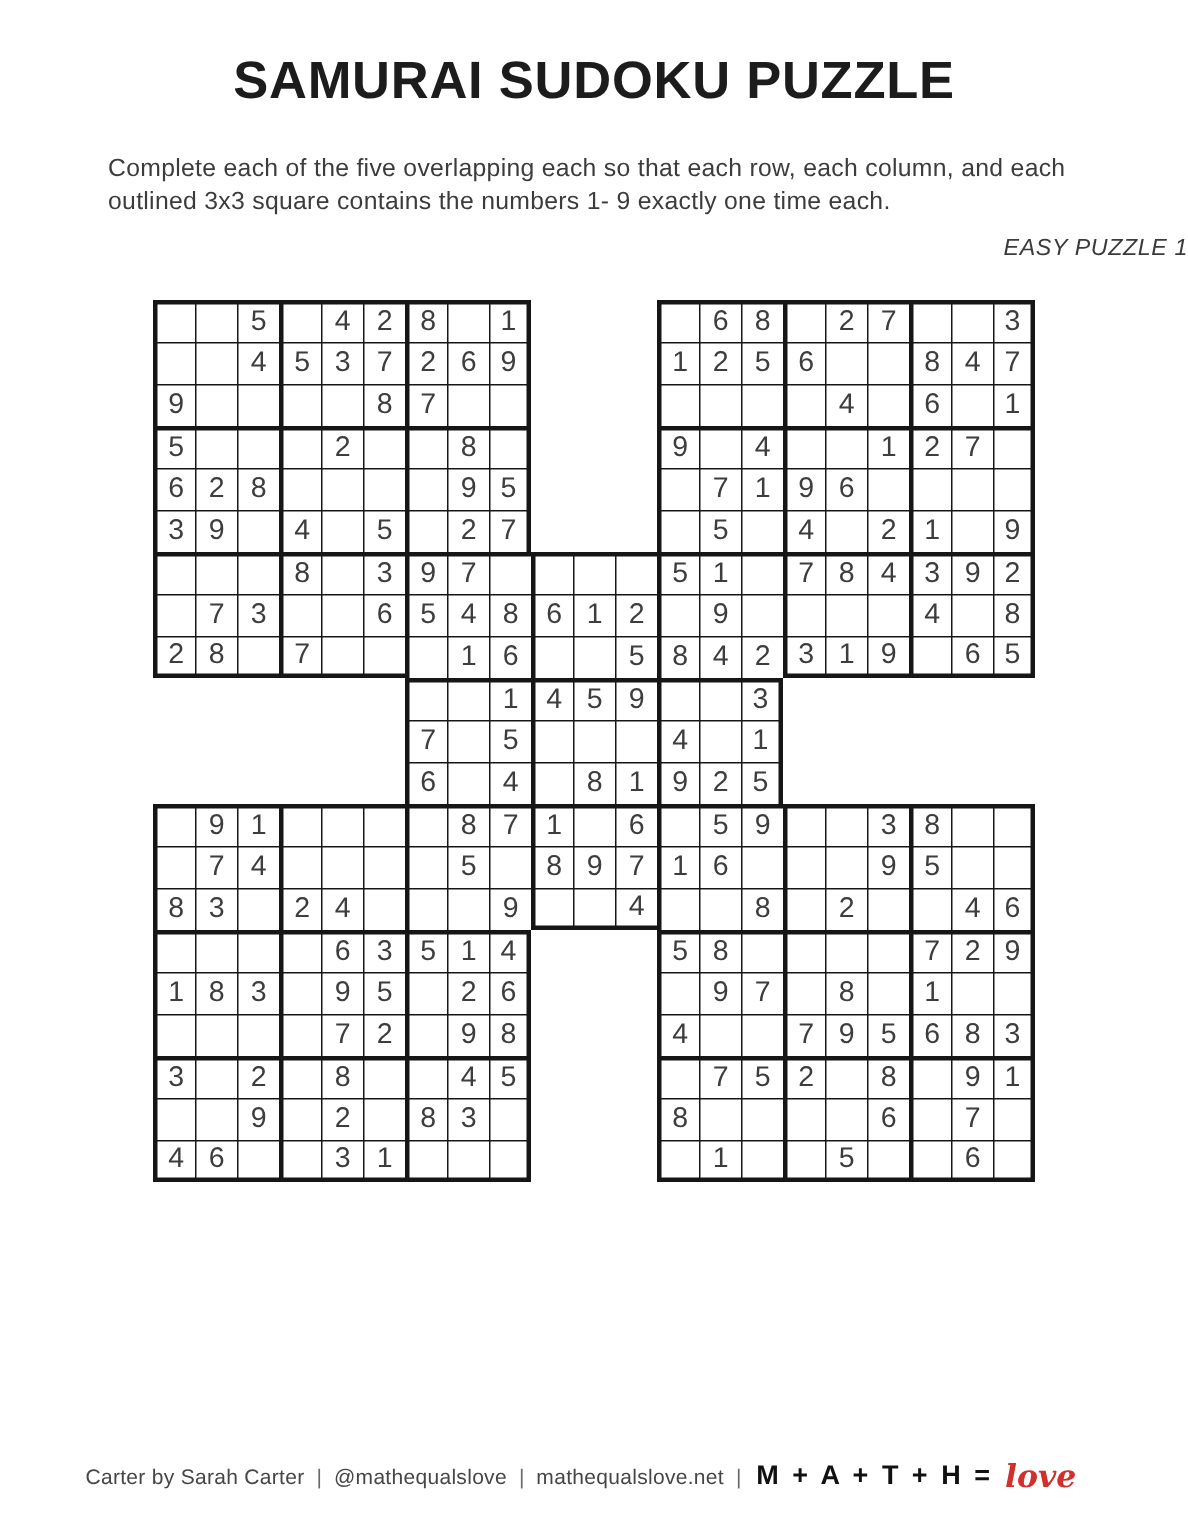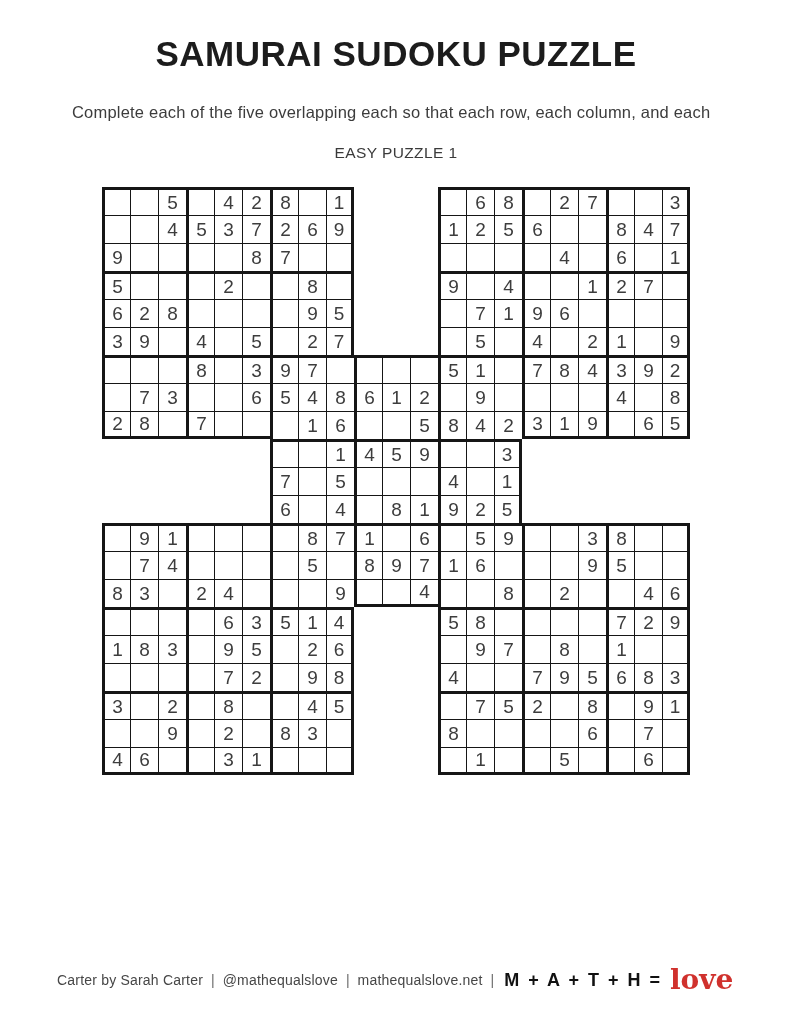--- a/index.html
+++ b/index.html
@@ -22,25 +22,26 @@
     line-height:1.0;
   }
   .instructions{
     margin:30px 60px 0 72px;
     font-size:16.5px;
     letter-spacing:0.2px;
     color:#3c3c3c;
     line-height:1.36;
   }
   .puzzle-label{
-    margin-top:21px;
-    text-align:center;
+    margin-top:11px;
+    text-align:right;
     font-size:15.5px;
     letter-spacing:0.4px;
     color:#3a3a3a;
+    font-style:italic;
   }
   .board{
     margin:25px auto 0 auto;
     width:588px;
     display:grid;
     grid-template-columns:repeat(21,28px);
     grid-auto-rows:28px;
   }
   .cell{
     box-sizing:border-box;
@@ -60,35 +61,37 @@
     align-items:center;
     white-space:nowrap;
   }
   .footer .credit-text{font-size:14px;color:#464646;letter-spacing:0.2px;}
   .footer .pipe{font-size:14px;color:#6a6a6a;margin:0 8px;}
   .footer .logo-math{
     font-size:18px;font-weight:bold;color:#111111;letter-spacing:2px;margin-left:2px;
   }
   .footer .logo-love{
     font-family:"DejaVu Serif", serif;
+    font-style:italic;
     font-weight:bold;
-    font-size:28px;
+    font-size:21px;
     margin-left:8px;
     line-height:1;
   }
 </style>
 </head>
 <body>
 
 <div class="page">
 
   <div class="title">SAMURAI SUDOKU PUZZLE</div>
 
   <div class="instructions">
     <div>Complete each of the five overlapping each so that each row, each column, and each</div>
+    <div>outlined 3x3 square contains the numbers 1- 9 exactly one time each.</div>
   </div>
 
   <div class="puzzle-label">EASY PUZZLE 1</div>
 
   <div class="board">
       <div class="cell covered" style="border-width: 3px 0px 0px 3px;"></div>
       <div class="cell covered" style="border-width: 3px 0px 0px 1px;"></div>
       <div class="cell covered" style="border-width: 3px 0px 0px 1px;">5</div>
       <div class="cell covered" style="border-width: 3px 0px 0px 3px;"></div>
       <div class="cell covered" style="border-width: 3px 0px 0px 1px;">4</div>

